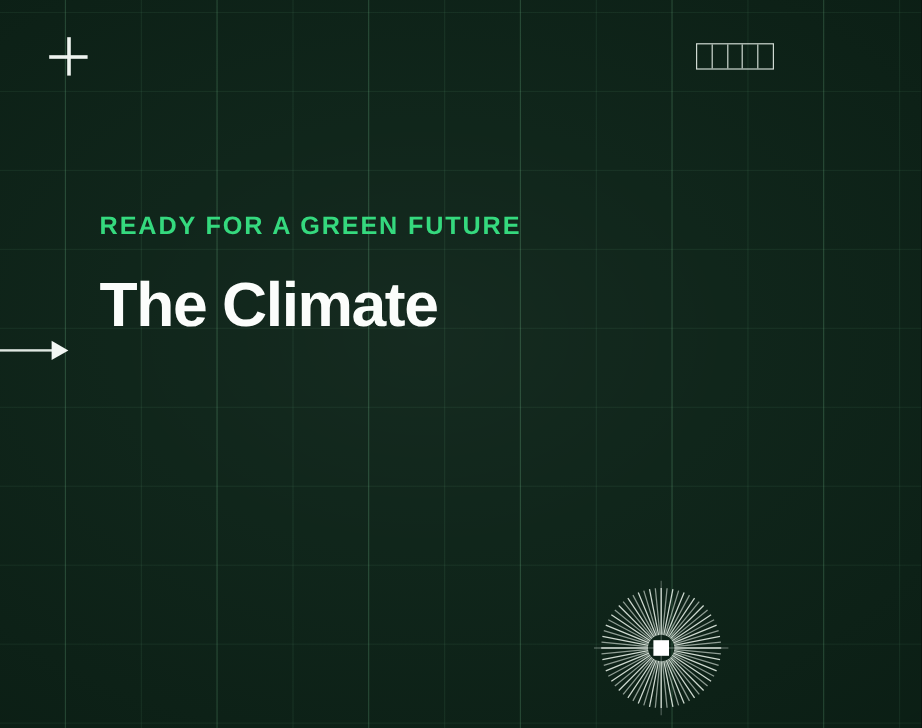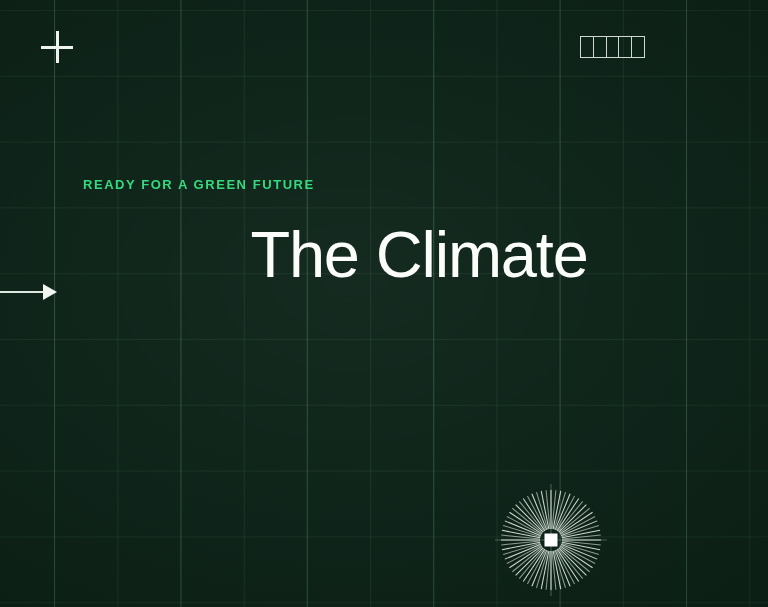--- a/index.html
+++ b/index.html
@@ -135,38 +135,37 @@
   
   .content {
     position: absolute;
     left: 83px;
     top: 178px;
     width: 672px;
   }
   .eyebrow {
     margin: 0;
     font-family: "Liberation Sans", sans-serif;
-    font-size: 13px;
+    font-size: 21px;
     font-weight: 700;
     letter-spacing: 1.55px;
     color: #35d97e;
     line-height: 1;
     white-space: nowrap;
   }
   .headline {
     margin: 0;
     padding-top: 24px;
     font-family: "Liberation Sans", sans-serif;
-    font-size: 65px;
-    font-weight: 400;
+    font-size: 52px;
+    font-weight: 700;
     letter-spacing: -1.2px;
     line-height: 1.235;
     color: #fbfdfb;
     white-space: nowrap;
-    text-align: center;
   }
   .headline .line { display: block; }
 </style>
 </head>
 <body>
 
 <div id="poster">
 
   <div class="grid-layer"></div>
   <div class="grid-layer accent"></div>

